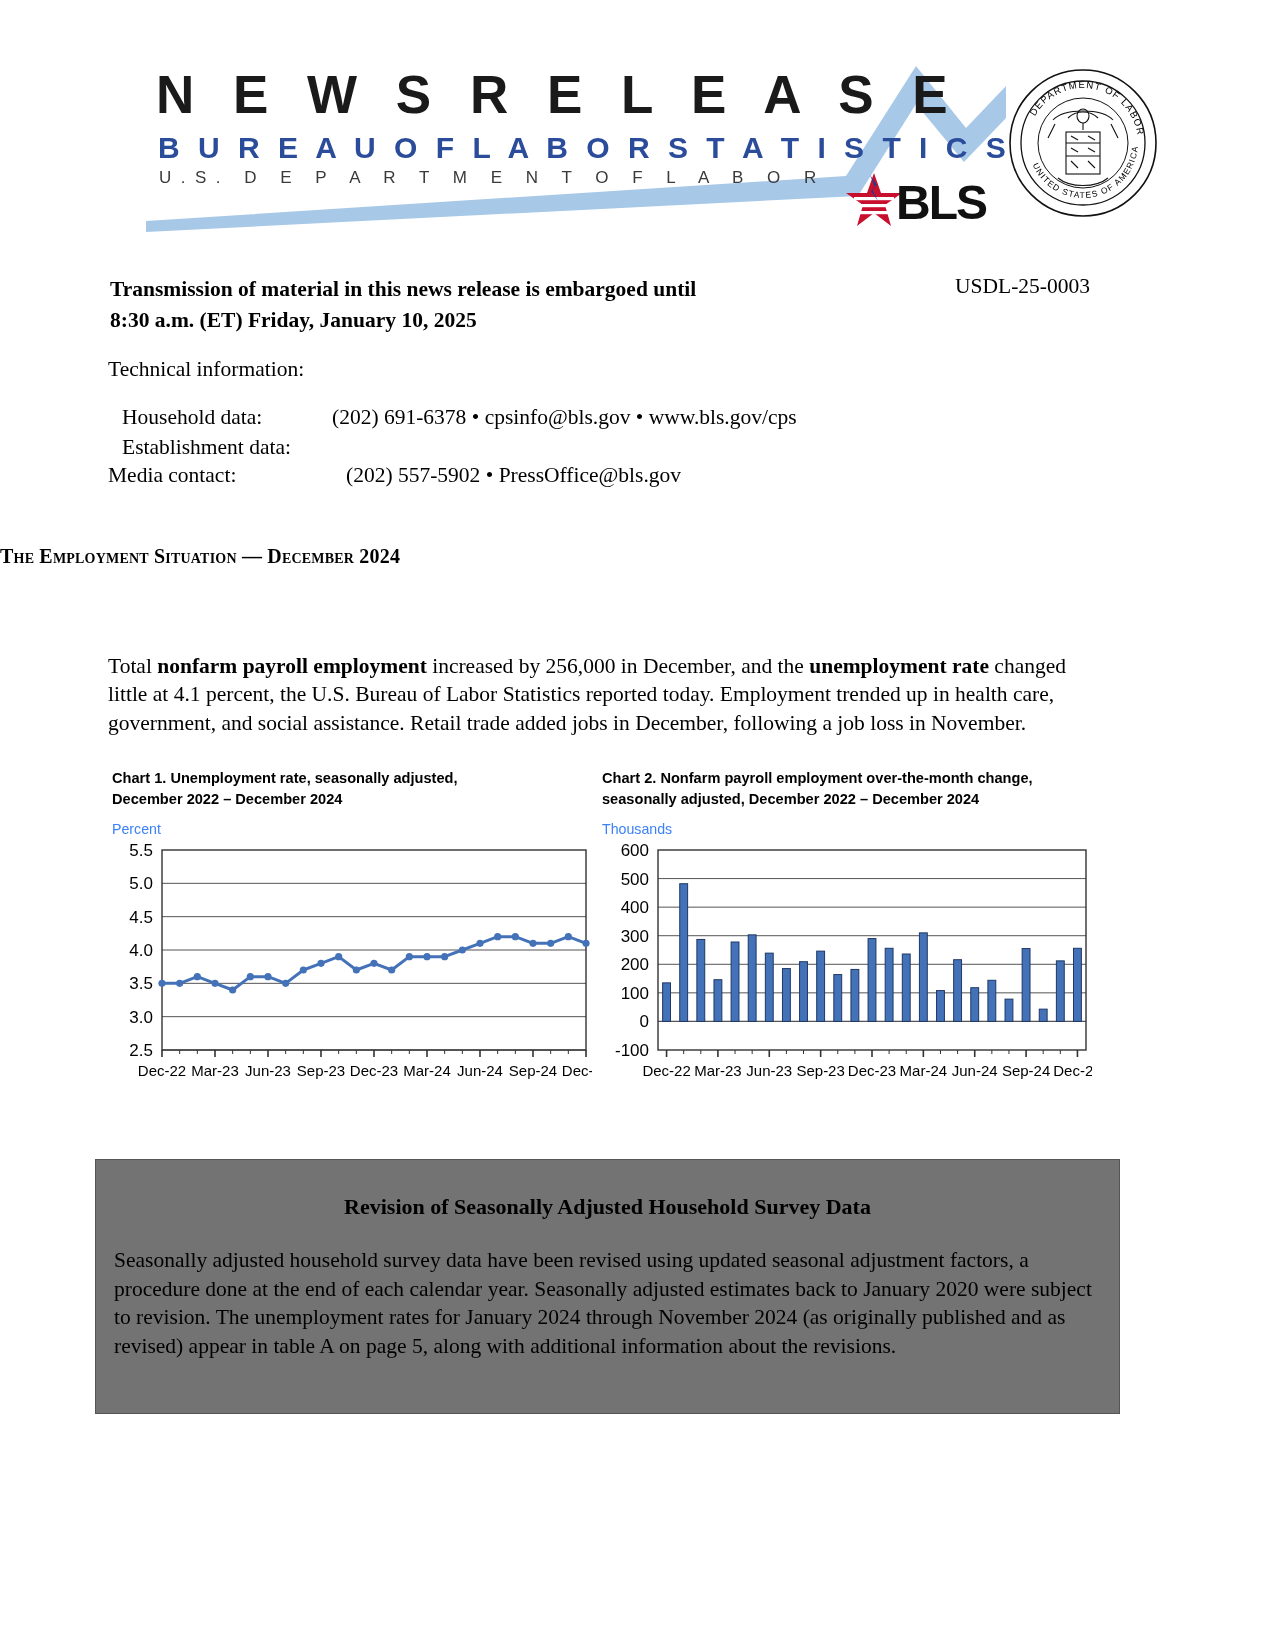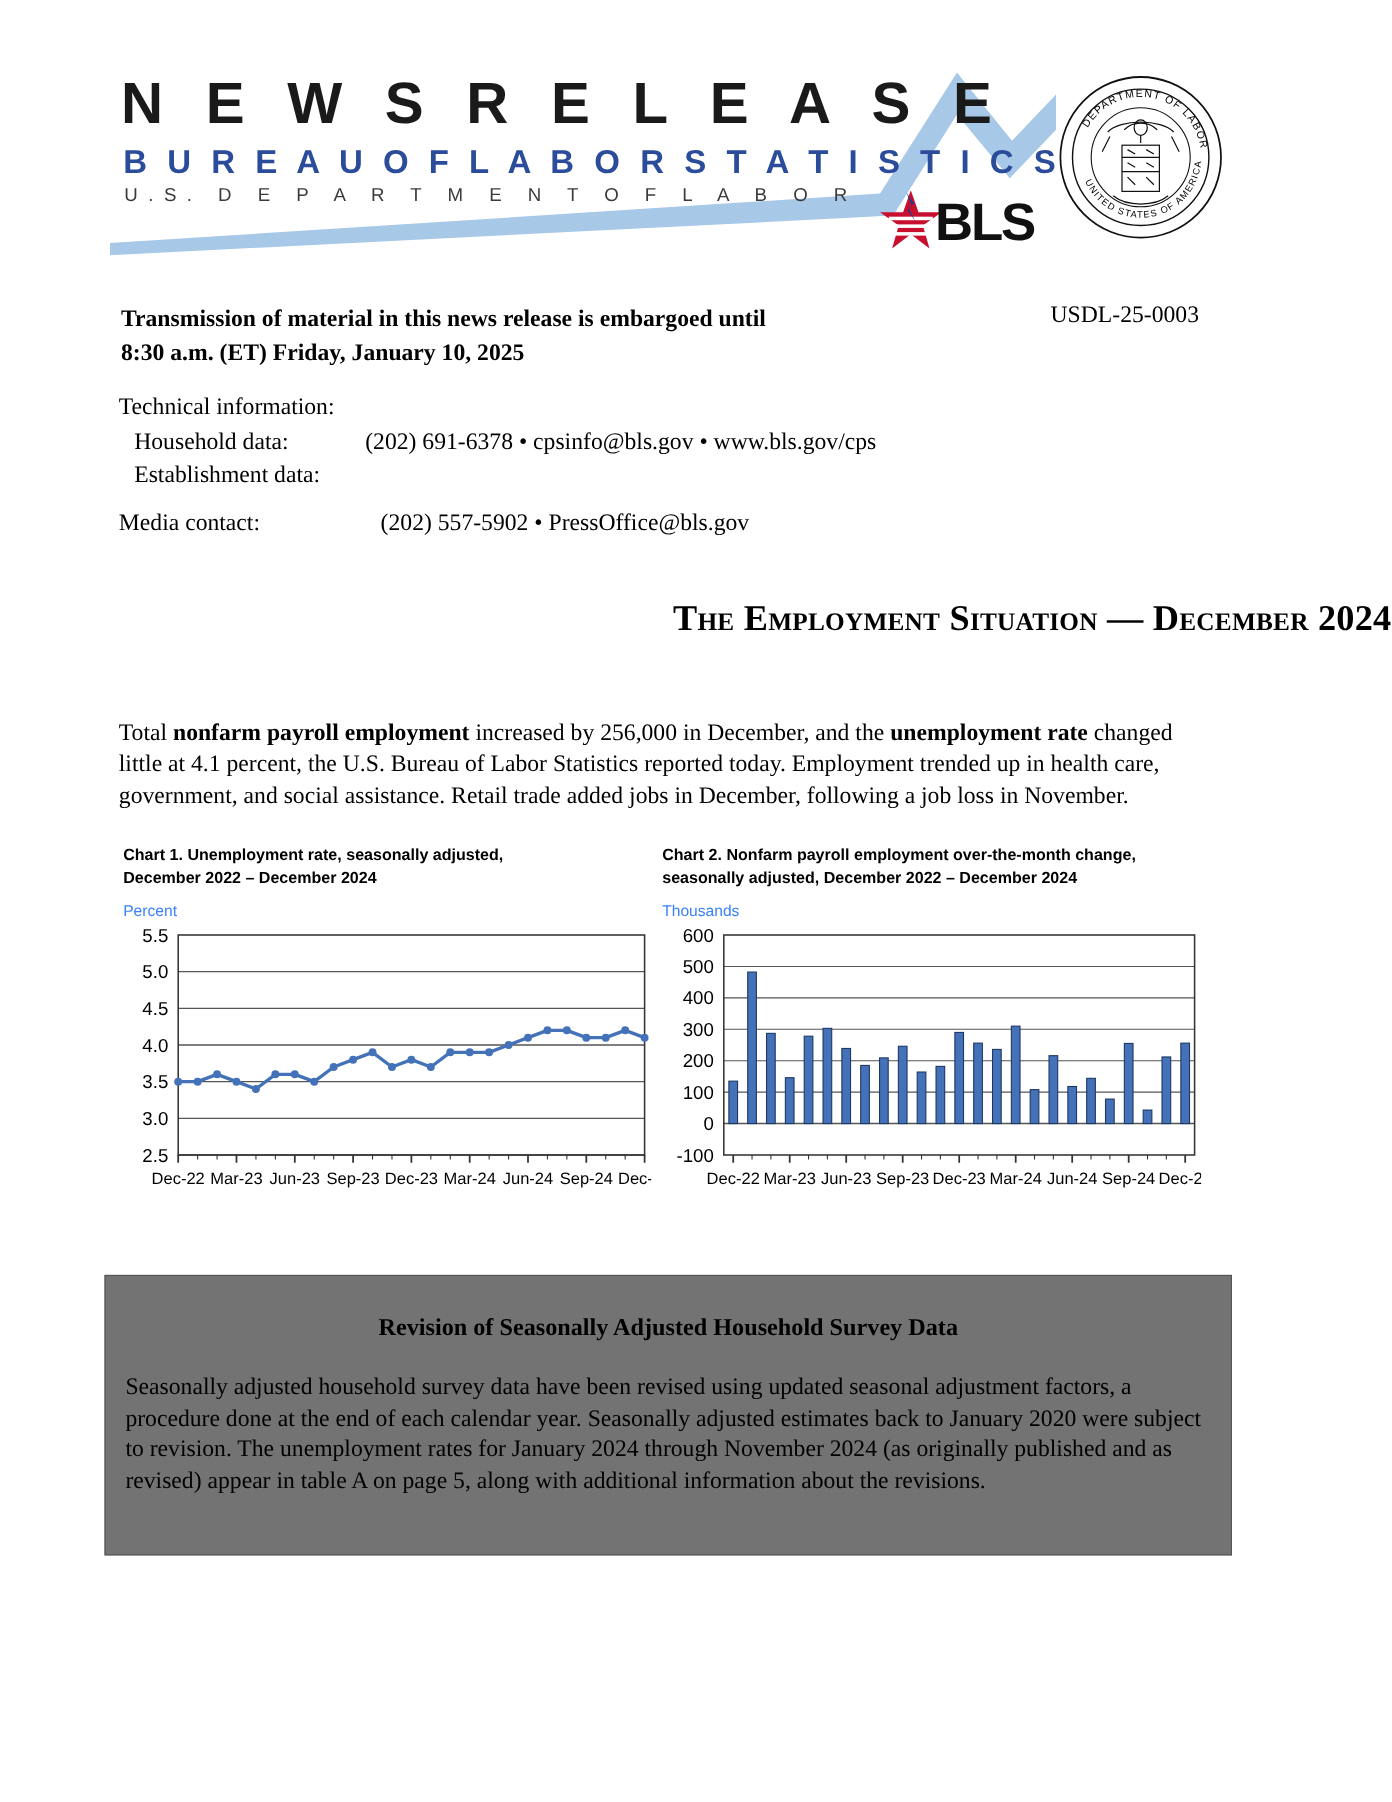--- a/index.html
+++ b/index.html
@@ -8,21 +8,21 @@
     width:1265px; height:1638px;
     background:#ffffff;
     font-family:"Liberation Serif", serif;
     color:#000;
     position:relative;
     overflow:hidden;
   }
 
   
   .masthead { position:absolute; left:0; top:46px; width:1265px; height:190px; }
-  .mast-inner { position:relative; width:1112px; height:190px; }
+  .mast-inner { position:relative; width:1112px; height:190px;margin-left:46px; }
 
   .nr-title {
     position:absolute; left:110px; top:18px;
     font-family:"Liberation Sans", sans-serif;
     font-weight:700; font-size:53px; letter-spacing:12px;
     color:#1a1a1a; white-space:nowrap;
   }
   .bls-title {
     position:absolute; left:112px; top:85px;
     font-family:"Liberation Sans", sans-serif;
@@ -51,31 +51,31 @@
     position:absolute; left:110px; top:274px; width:700px;
     font-size:21.5px; font-weight:700; line-height:1.45;
   }
   .usdl {
     position:absolute; left:955px; top:274px;
     font-size:21.5px; font-weight:400;
   }
 
   
   .contacts { position:absolute; left:108px; top:354px; font-size:21.5px; line-height:1.42; }
-  .contacts .lead { margin-bottom:1px; }
+  .contacts .lead { margin-bottom:17px; }
   .crow { display:flex; }
   .crow .lbl { width:224px; padding-left:14px; }
   .crow .val { white-space:nowrap; }
   .media { position:absolute; left:108px; top:463px; font-size:21.5px; }
   .media .crow .lbl { width:238px; padding-left:0px; }
 
   
   .headline {
     position:absolute; left:0; top:545px; width:1265px;
-    text-align:right; font-size:33px; font-weight:700;
+    text-align:left; font-size:20px; font-weight:700;
     font-variant:small-caps; letter-spacing:0.2px;
   }
 
   
   .lead-par {
     position:absolute; left:108px; top:630px; width:1000px;
     font-size:21.5px; line-height:1.33; text-align:left;
   }
 
   

